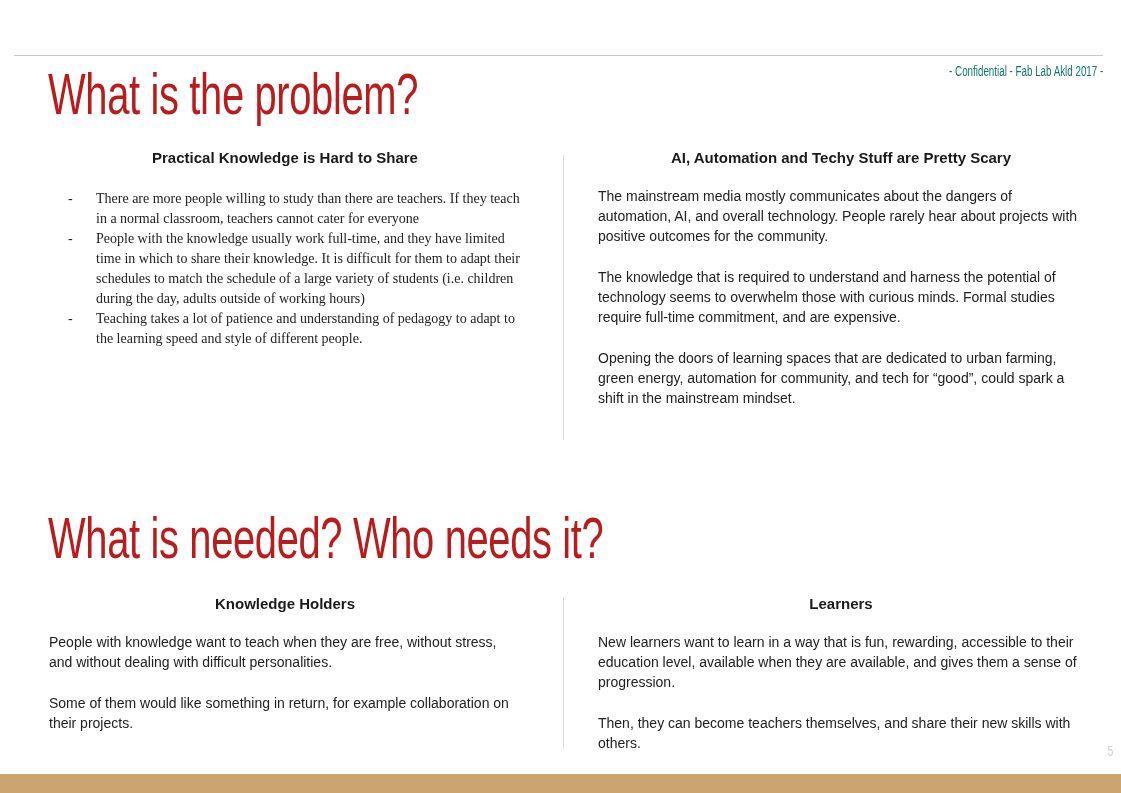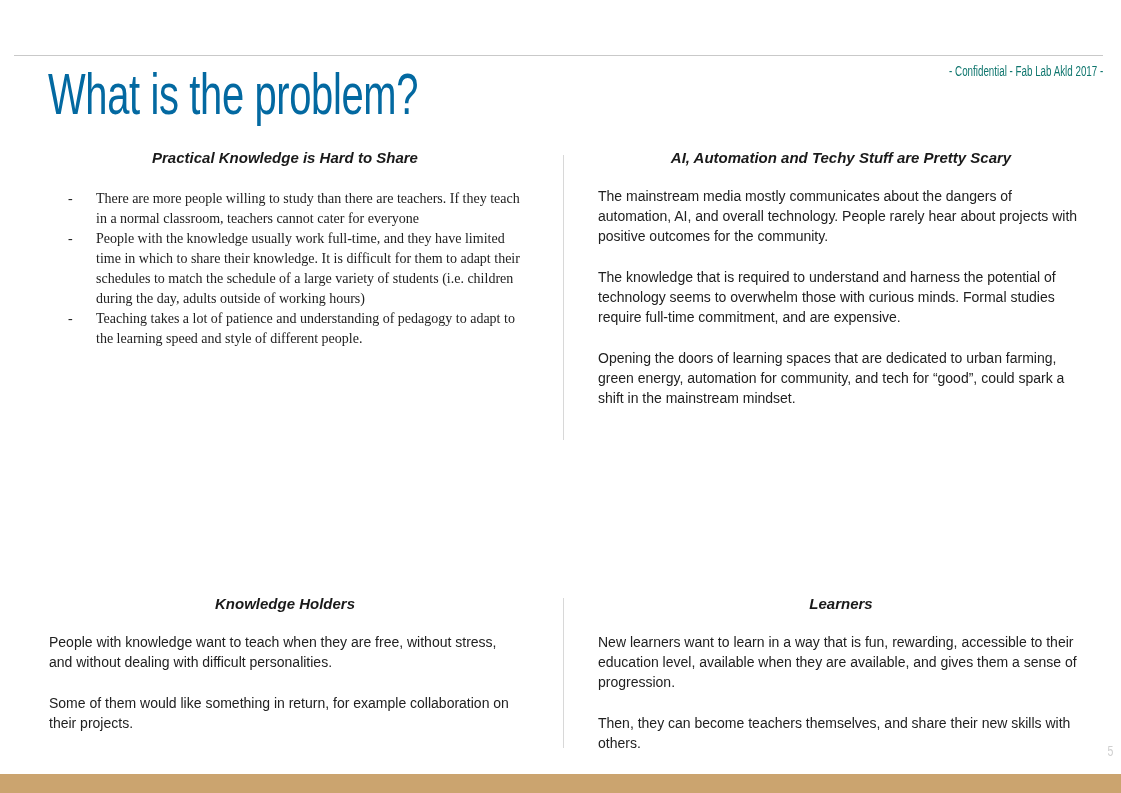--- a/index.html
+++ b/index.html
@@ -32,21 +32,21 @@
     transform: scaleX(0.7);
     transform-origin: 0 0;
     white-space: nowrap;
   }
   .title {
     position: absolute;
     margin: 0;
     font-size: 57px;
     font-weight: normal;
     line-height: 1;
-    color: #0369a1;
+    color: #b91c1c;
     letter-spacing: -0.5px;
     white-space: nowrap;
   }
   .title-1 { left: 48px; top: 66px; }
   .title-2 { left: 48px; top: 510px; }
   .col {
     position: absolute;
     font-size: 14px;
     line-height: 20px;
   }
@@ -54,21 +54,20 @@
   .col-1-right { left: 598px; top: 148px; width: 486px; }
   .col-2-left  { left: 49px;  top: 594px; width: 472px; }
   .col-2-right { left: 598px; top: 594px; width: 486px; }
   .col-heading {
     margin: 0 0 18px 0;
     font-size: 15px;
     font-weight: bold;
     text-align: center;
     line-height: 20px;
     color: #1a1a1a;
-    font-style: italic;
   }
   .col p { margin: 0 0 21px 0; }
   .dash-list {
     list-style: none;
     margin: 21px 0 0 0;
     padding: 0;
   }
   .dash-list li {
     position: relative;
     padding-left: 47px;
@@ -127,20 +126,23 @@
 
   <div class="divider divider-1"></div>
 
   <div class="col col-1-right">
     <h3 class="col-heading">AI, Automation and Techy Stuff are Pretty Scary</h3>
     <p>The mainstream media mostly communicates about the dangers of automation, AI, and overall technology. People rarely hear about projects with positive outcomes for the community.</p>
     <p>The knowledge that is required to understand and harness the potential of technology seems to overwhelm those with curious minds. Formal studies require full-time commitment, and are expensive.</p>
     <p>Opening the doors of learning spaces that are dedicated to urban farming, green energy, automation for community, and tech for “good”, could spark a shift in the mainstream mindset.</p>
   </div>
 
+  <h1 class="title title-2">
+    <span class="cond">What is needed? Who needs it?</span>
+  </h1>
 
   <div class="col col-2-left">
     <h3 class="col-heading">Knowledge Holders</h3>
     <p>People with knowledge want to teach when they are free, without stress, and without dealing with difficult personalities.</p>
     <p>Some of them would like something in return, for example collaboration on their projects.</p>
   </div>
 
   <div class="divider divider-2"></div>
 
   <div class="col col-2-right">

